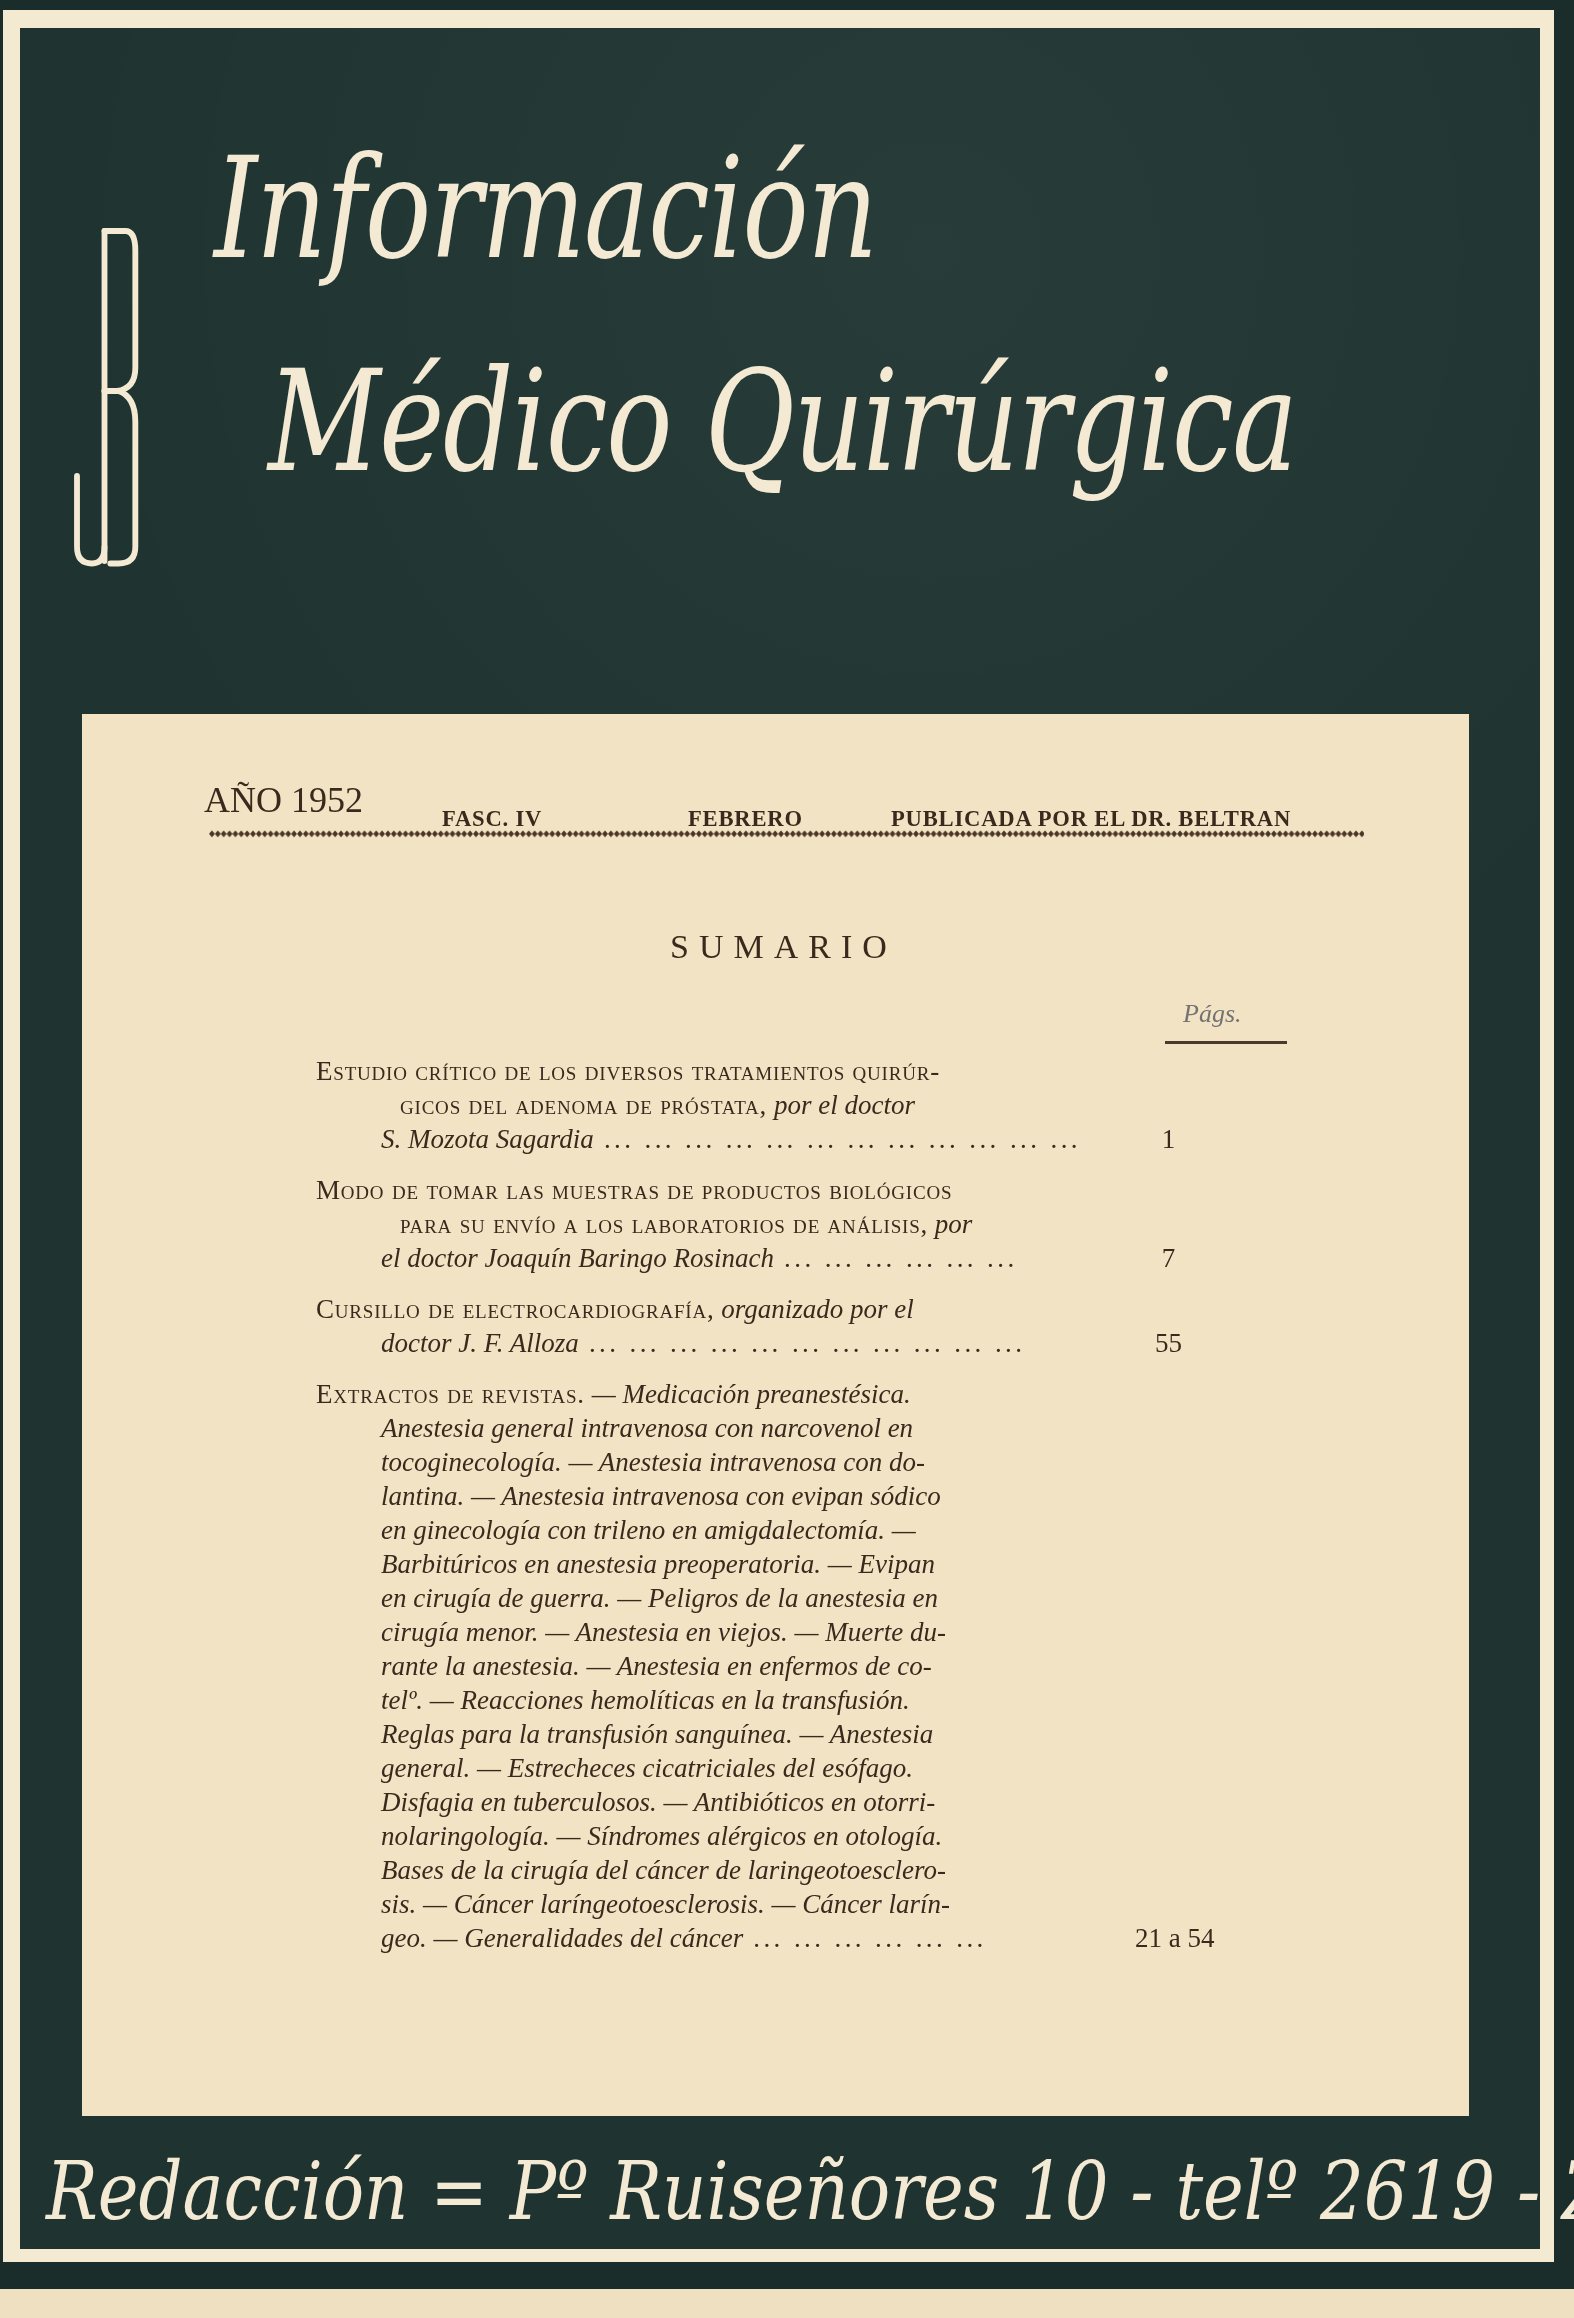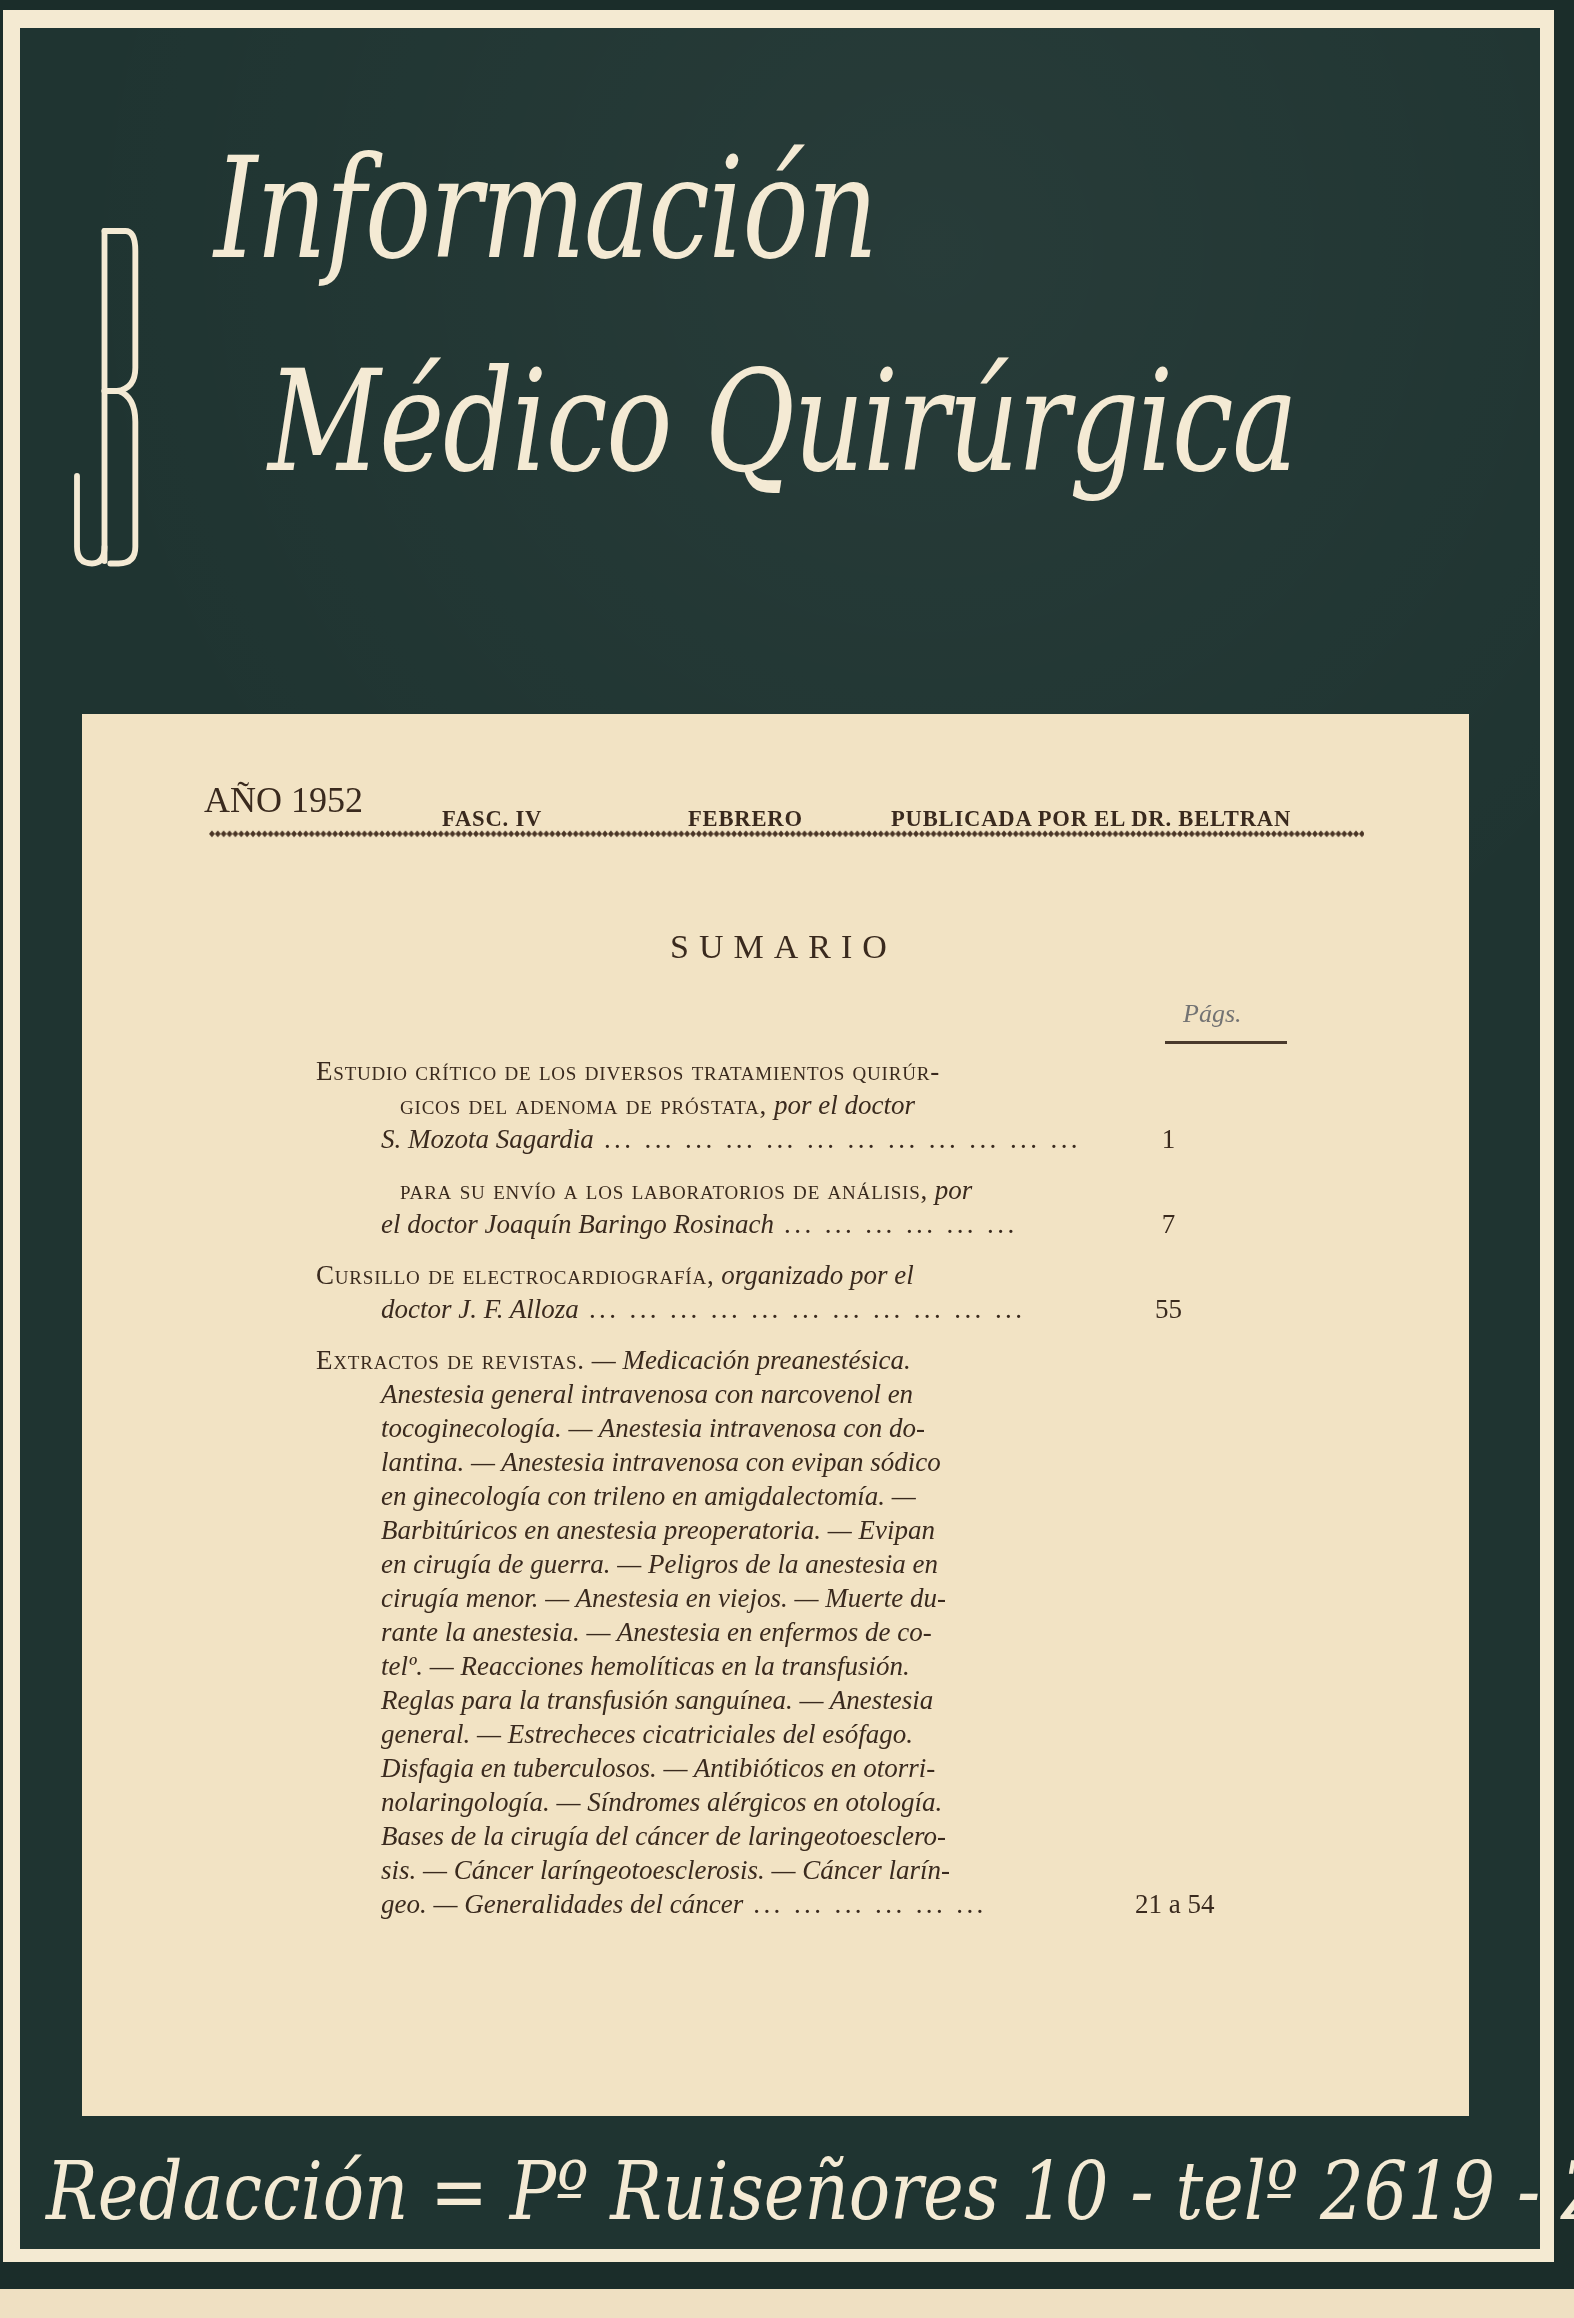--- a/index.html
+++ b/index.html
@@ -74,20 +74,21 @@
 <div class="abs pags">Págs.</div>
 <div class="abs pags-rule"></div>
 
 <div class="abs toc" id="toc">
     <div class="entry">
       <span class="line"><span class="sc">Estudio crítico de los diversos tratamientos quirúr-</span></span>
       <span class="line indent"><span class="sc">gicos del adenoma de próstata,</span><span class="it"> por el doctor</span></span>
       <span class="line indent"><span class="it">S. Mozota Sagardia</span><span class="dots"> ... ... ... ... ... ... ... ... ... ... ... ...</span><span class="pg" style="left: 838px;">1</span></span>
     </div>
     <div class="entry">
+      <span class="line"><span class="sc">Modo de tomar las muestras de productos biológicos</span></span>
       <span class="line indent"><span class="sc">para su envío a los laboratorios de análisis,</span><span class="it"> por</span></span>
       <span class="line indent"><span class="it">el doctor Joaquín Baringo Rosinach</span><span class="dots"> ... ... ... ... ... ...</span><span class="pg" style="left: 838px;">7</span></span>
     </div>
     <div class="entry">
       <span class="line"><span class="sc">Cursillo de electrocardiografía,</span><span class="it"> organizado por el</span></span>
       <span class="line indent"><span class="it">doctor J. F. Alloza</span><span class="dots"> ... ... ... ... ... ... ... ... ... ... ...</span><span class="pg" style="left: 838px;">55</span></span>
     </div>
     <div class="entry">
       <span class="line"><span class="sc">Extractos de revistas.</span><span class="it"> — Medicación preanestésica.</span></span>
       <span class="line indent"><span class="it">Anestesia general intravenosa con narcovenol en</span></span>

